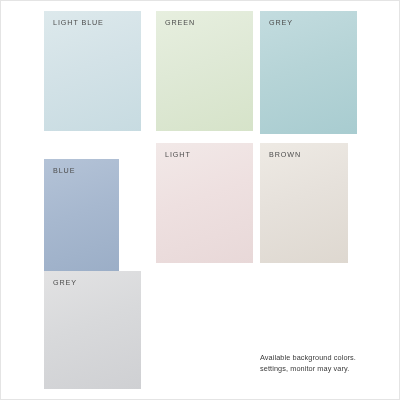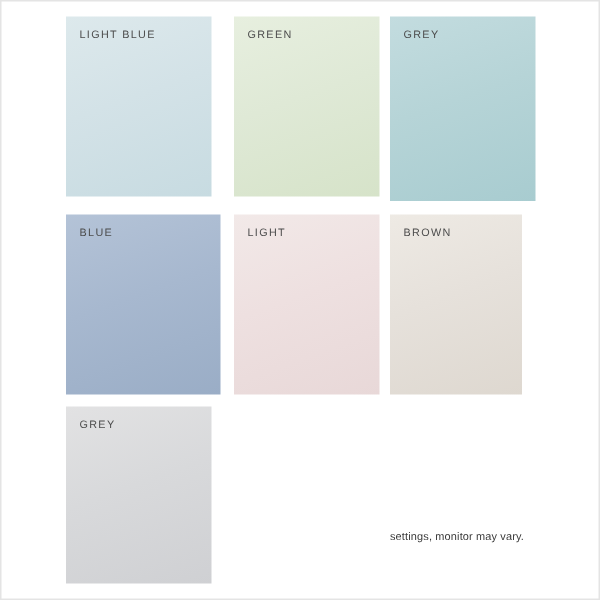--- a/index.html
+++ b/index.html
@@ -57,30 +57,31 @@
 
   <div class="swatch" style="left: 43px; top: 10px; width: 97px; height: 120px; background: linear-gradient(160deg, rgb(221, 233, 236) 0%, rgb(211, 226, 231) 45%, rgb(199, 219, 225) 100%);">
     <span class="swatch-label">LIGHT BLUE</span>
   </div>
   <div class="swatch" style="left: 155px; top: 10px; width: 97px; height: 120px; background: linear-gradient(160deg, rgb(231, 239, 223) 0%, rgb(223, 233, 214) 45%, rgb(214, 227, 201) 100%);">
     <span class="swatch-label">GREEN</span>
   </div>
   <div class="swatch" style="left: 259px; top: 10px; width: 97px; height: 123px; background: linear-gradient(160deg, rgb(195, 220, 223) 0%, rgb(182, 212, 215) 45%, rgb(168, 204, 208) 100%);">
     <span class="swatch-label">GREY</span>
   </div>
-  <div class="swatch" style="left: 43px; top: 142px; width: 103px; height: 120px; background: linear-gradient(160deg, rgb(180, 195, 215) 0%, rgb(167, 184, 207) 45%, rgb(154, 173, 198) 100%);">
+  <div class="swatch" style="left: 43px; top: 158px; width: 75px; height: 120px; background: linear-gradient(160deg, rgb(180, 195, 215) 0%, rgb(167, 184, 207) 45%, rgb(154, 173, 198) 100%);">
     <span class="swatch-label">BLUE</span>
   </div>
   <div class="swatch" style="left: 155px; top: 142px; width: 97px; height: 120px; background: linear-gradient(160deg, rgb(242, 233, 232) 0%, rgb(238, 224, 224) 45%, rgb(232, 216, 216) 100%);">
     <span class="swatch-label">LIGHT</span>
   </div>
   <div class="swatch" style="left: 259px; top: 142px; width: 88px; height: 120px; background: linear-gradient(160deg, rgb(238, 234, 228) 0%, rgb(230, 225, 219) 45%, rgb(222, 216, 208) 100%); padding-left: 32px;">
     <span class="swatch-label">BROWN</span>
   </div>
   <div class="swatch" style="left: 43px; top: 270px; width: 97px; height: 118px; background: linear-gradient(160deg, rgb(226, 226, 227) 0%, rgb(216, 217, 219) 45%, rgb(207, 208, 211) 100%); padding-left: 28px;">
     <span class="swatch-label">GREY</span>
   </div>
 
   <div class="caption">
+    <div>Available background colors.</div>
     <div>settings, monitor may vary.</div>
   </div>
 
 </div>
 
 </body></html>

